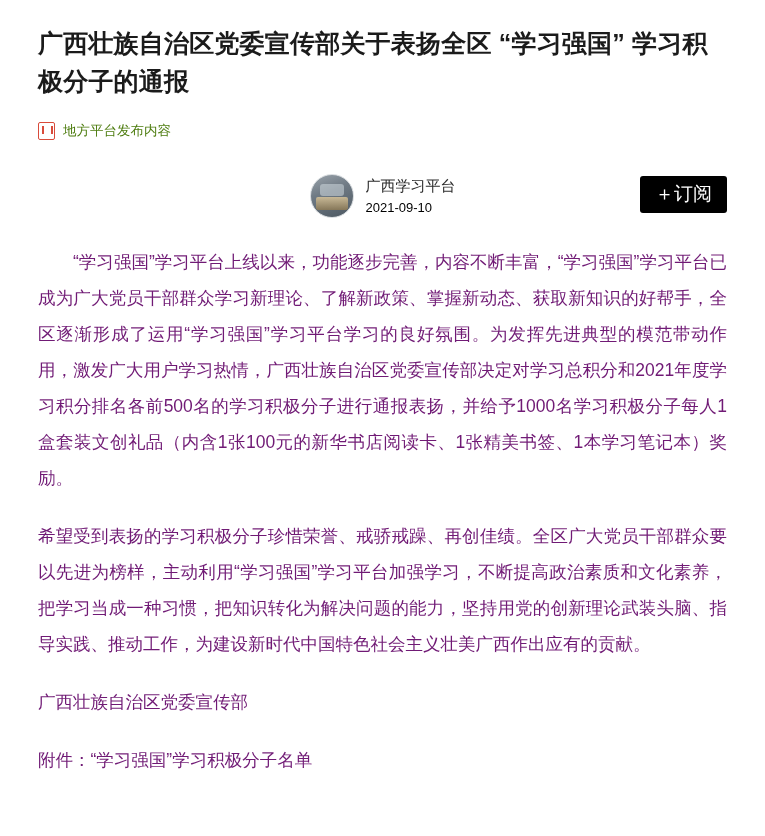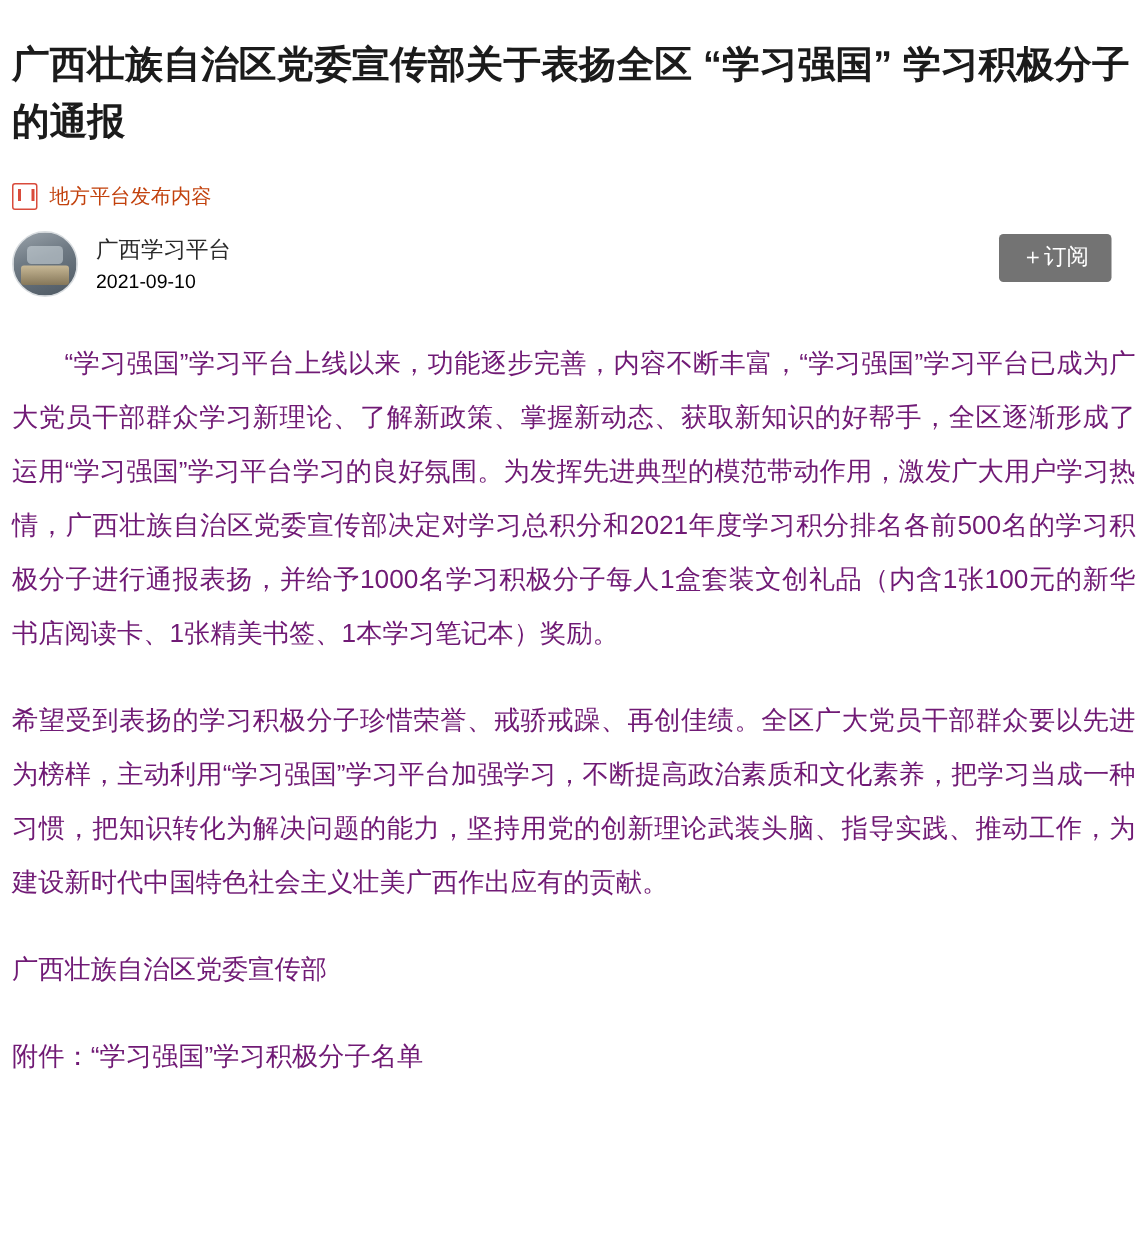--- a/index.html
+++ b/index.html
@@ -10,21 +10,21 @@
   body {
     width: 765px;
     min-height: 836px;
     font-family: "Liberation Sans", "DejaVu Sans", sans-serif;
     color: #1a1a1a;
     -webkit-font-smoothing: antialiased;
   }
   .page {
     width: 765px;
     box-sizing: border-box;
-    padding: 0 8px;
+    padding: 0 38px;
   }
   .article-title {
     font-size: 25px;
     line-height: 38px;
     font-weight: 700;
     color: #1b1b1b;
     margin: 24px 0 0 0;
     letter-spacing: 0.2px;
   }
   .source-row {
@@ -47,28 +47,29 @@
     position: absolute;
     left: 3px;
     top: 2.5px;
     width: 7px;
     height: 8px;
     border-left: 2px solid #d94b3b;
     border-right: 2px solid #d94b3b;
   }
   .source-text {
     font-size: 13.5px;
-    color: #c2410c;
+    color: #4d7c0f;
   }
   .author-row {
     display: flex;
     align-items: center;
-    margin-top: 10px;
+    margin-top: 30px;
     position: relative;
     min-height: 52px;
+    justify-content: center;
   }
   .avatar {
     width: 42px;
     height: 42px;
     border-radius: 50%;
     flex: none;
     overflow: hidden;
     background: linear-gradient(160deg,#9aa3ab 0%, #6f7a84 40%, #4d5862 100%);
     position: relative;
     border: 1px solid #d9dde0;
@@ -105,25 +106,25 @@
   .author-name {
     font-size: 15px;
     color: #2b2b2b;
   }
   .publish-date {
     font-size: 13px;
     color: #000000;
   }
   .subscribe-btn {
     position: absolute;
-    right: 16px;
+    right: 0;
     top: 6px;
-    background: #737373;
+    background: #000000;
     color: #fff;
-    font-size: 15px;
+    font-size: 19px;
     padding: 7px 15px;
     border: none;
     border-radius: 3px;
     cursor: pointer;
     line-height: 1.2;
     font-family: inherit;
   }
   .article-body {
     margin-top: 22px;
     font-size: 17.5px;

